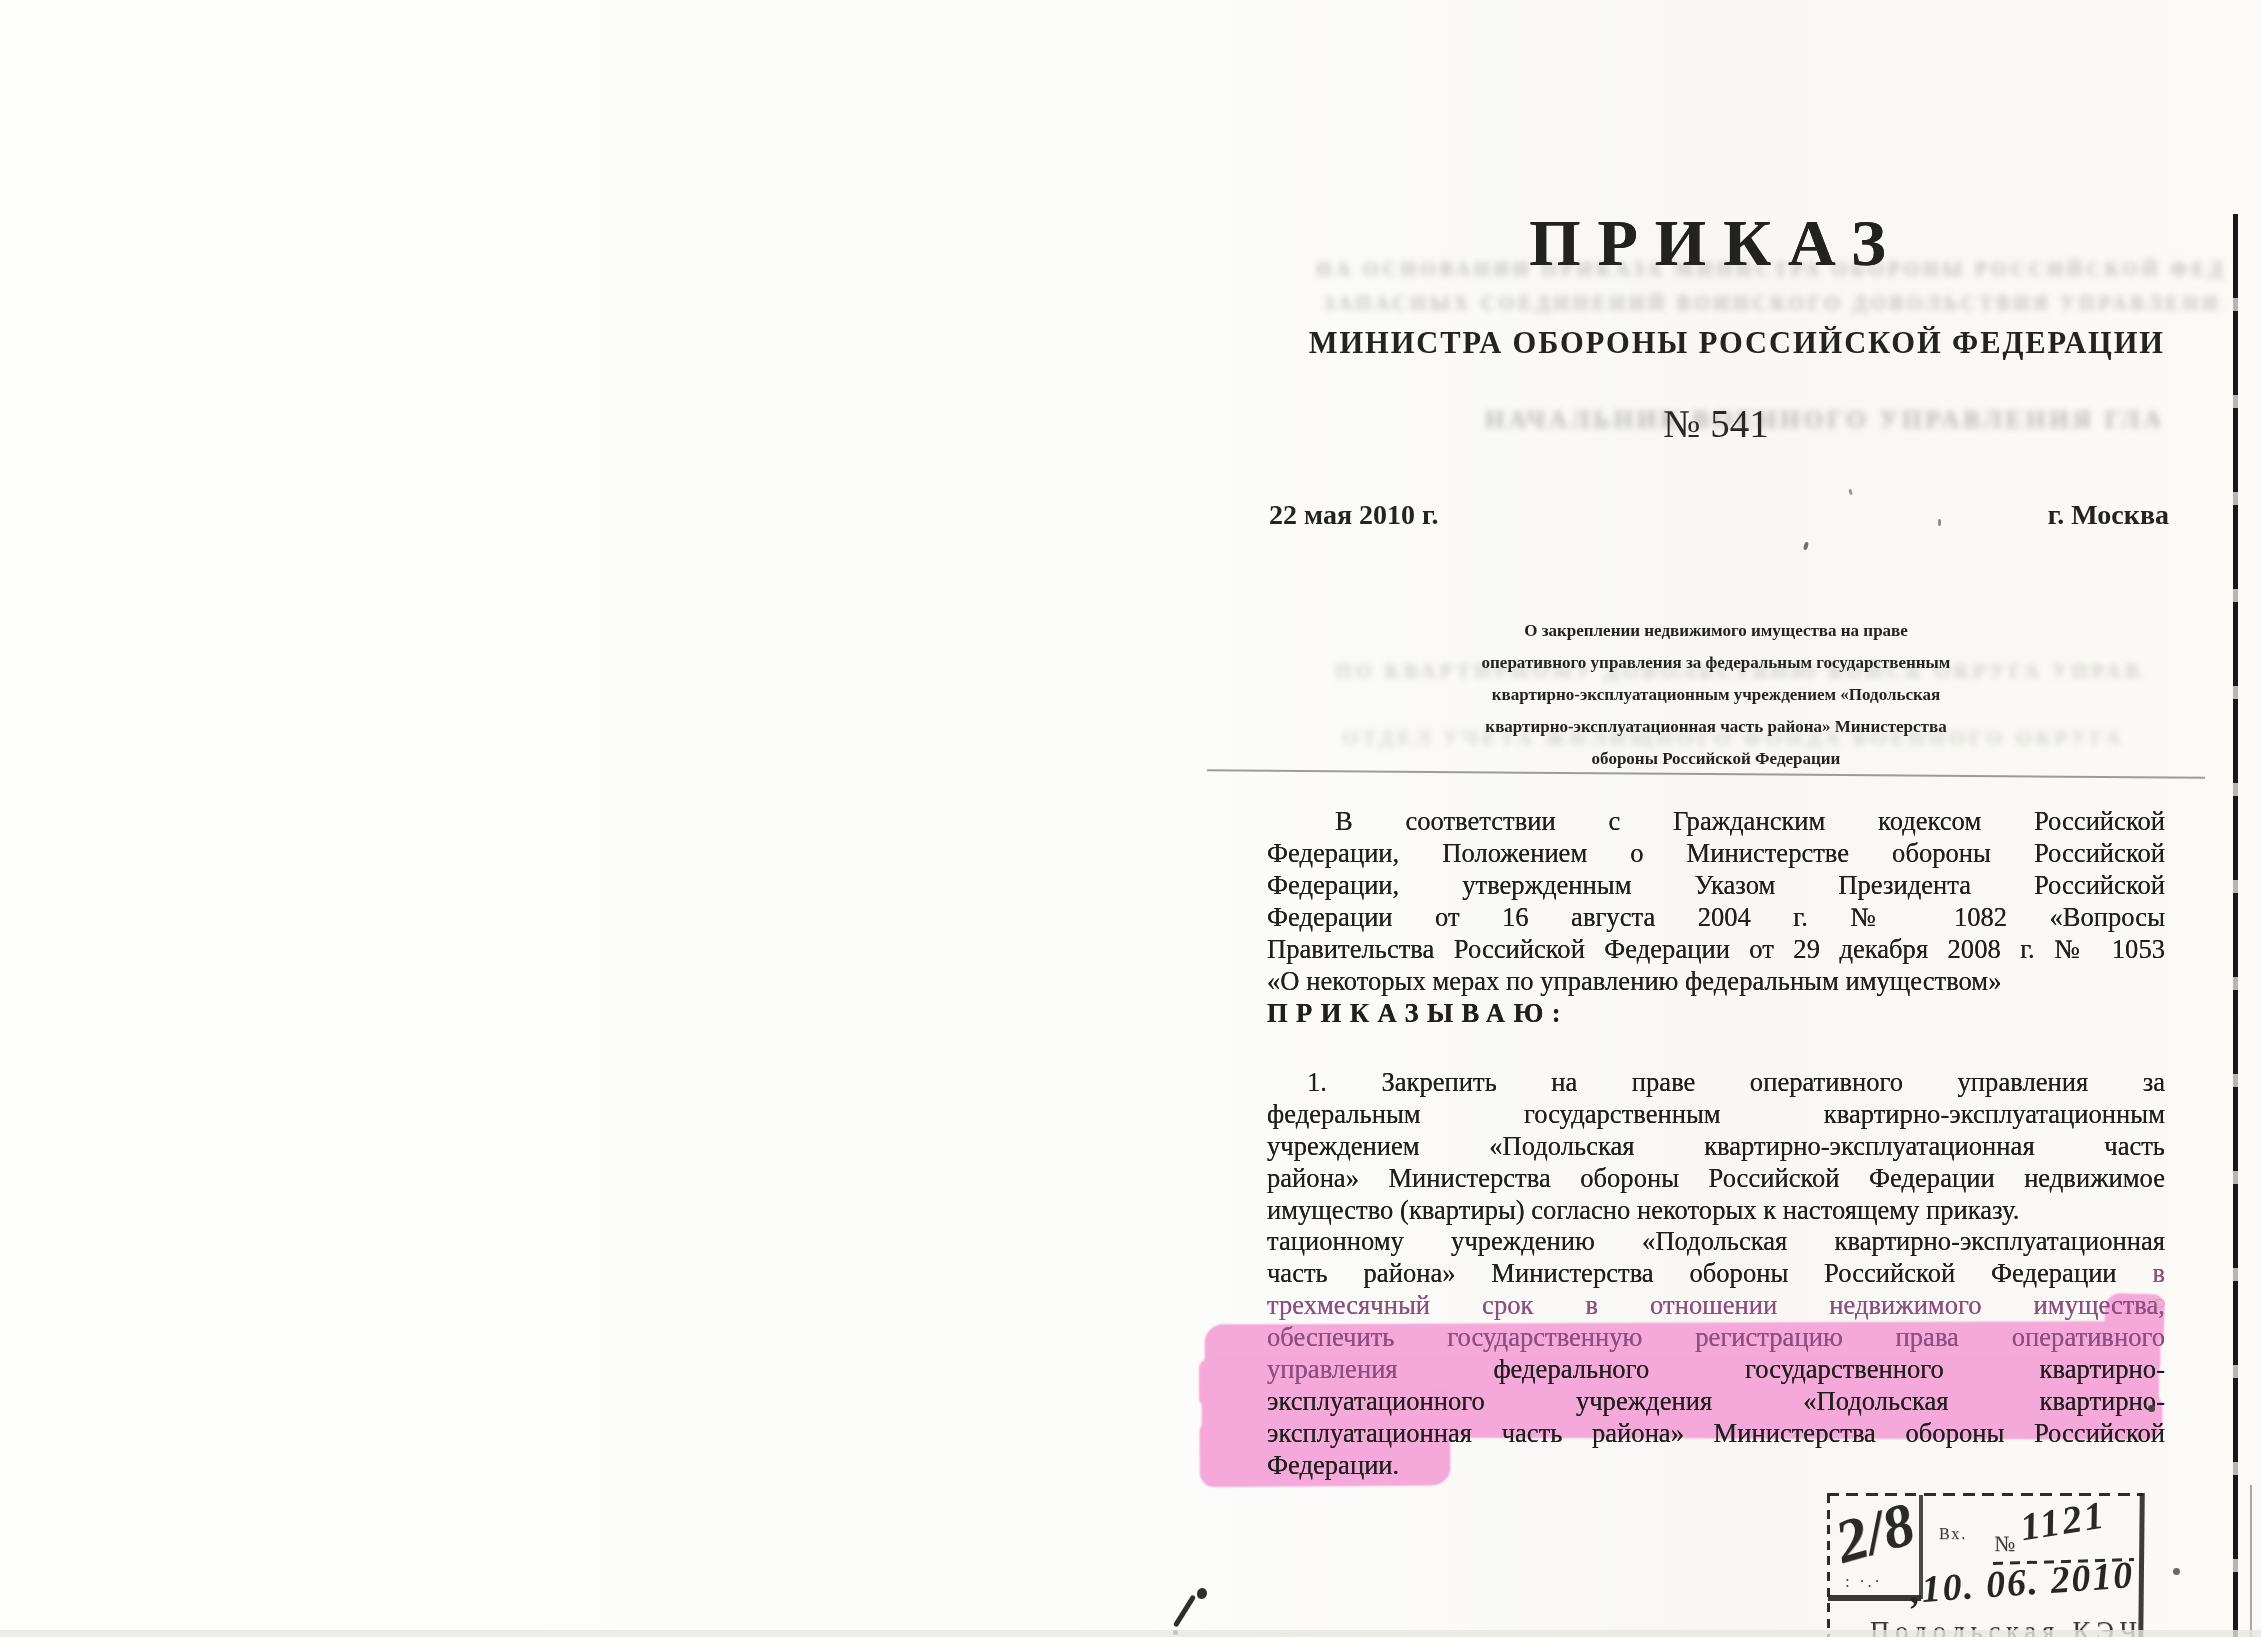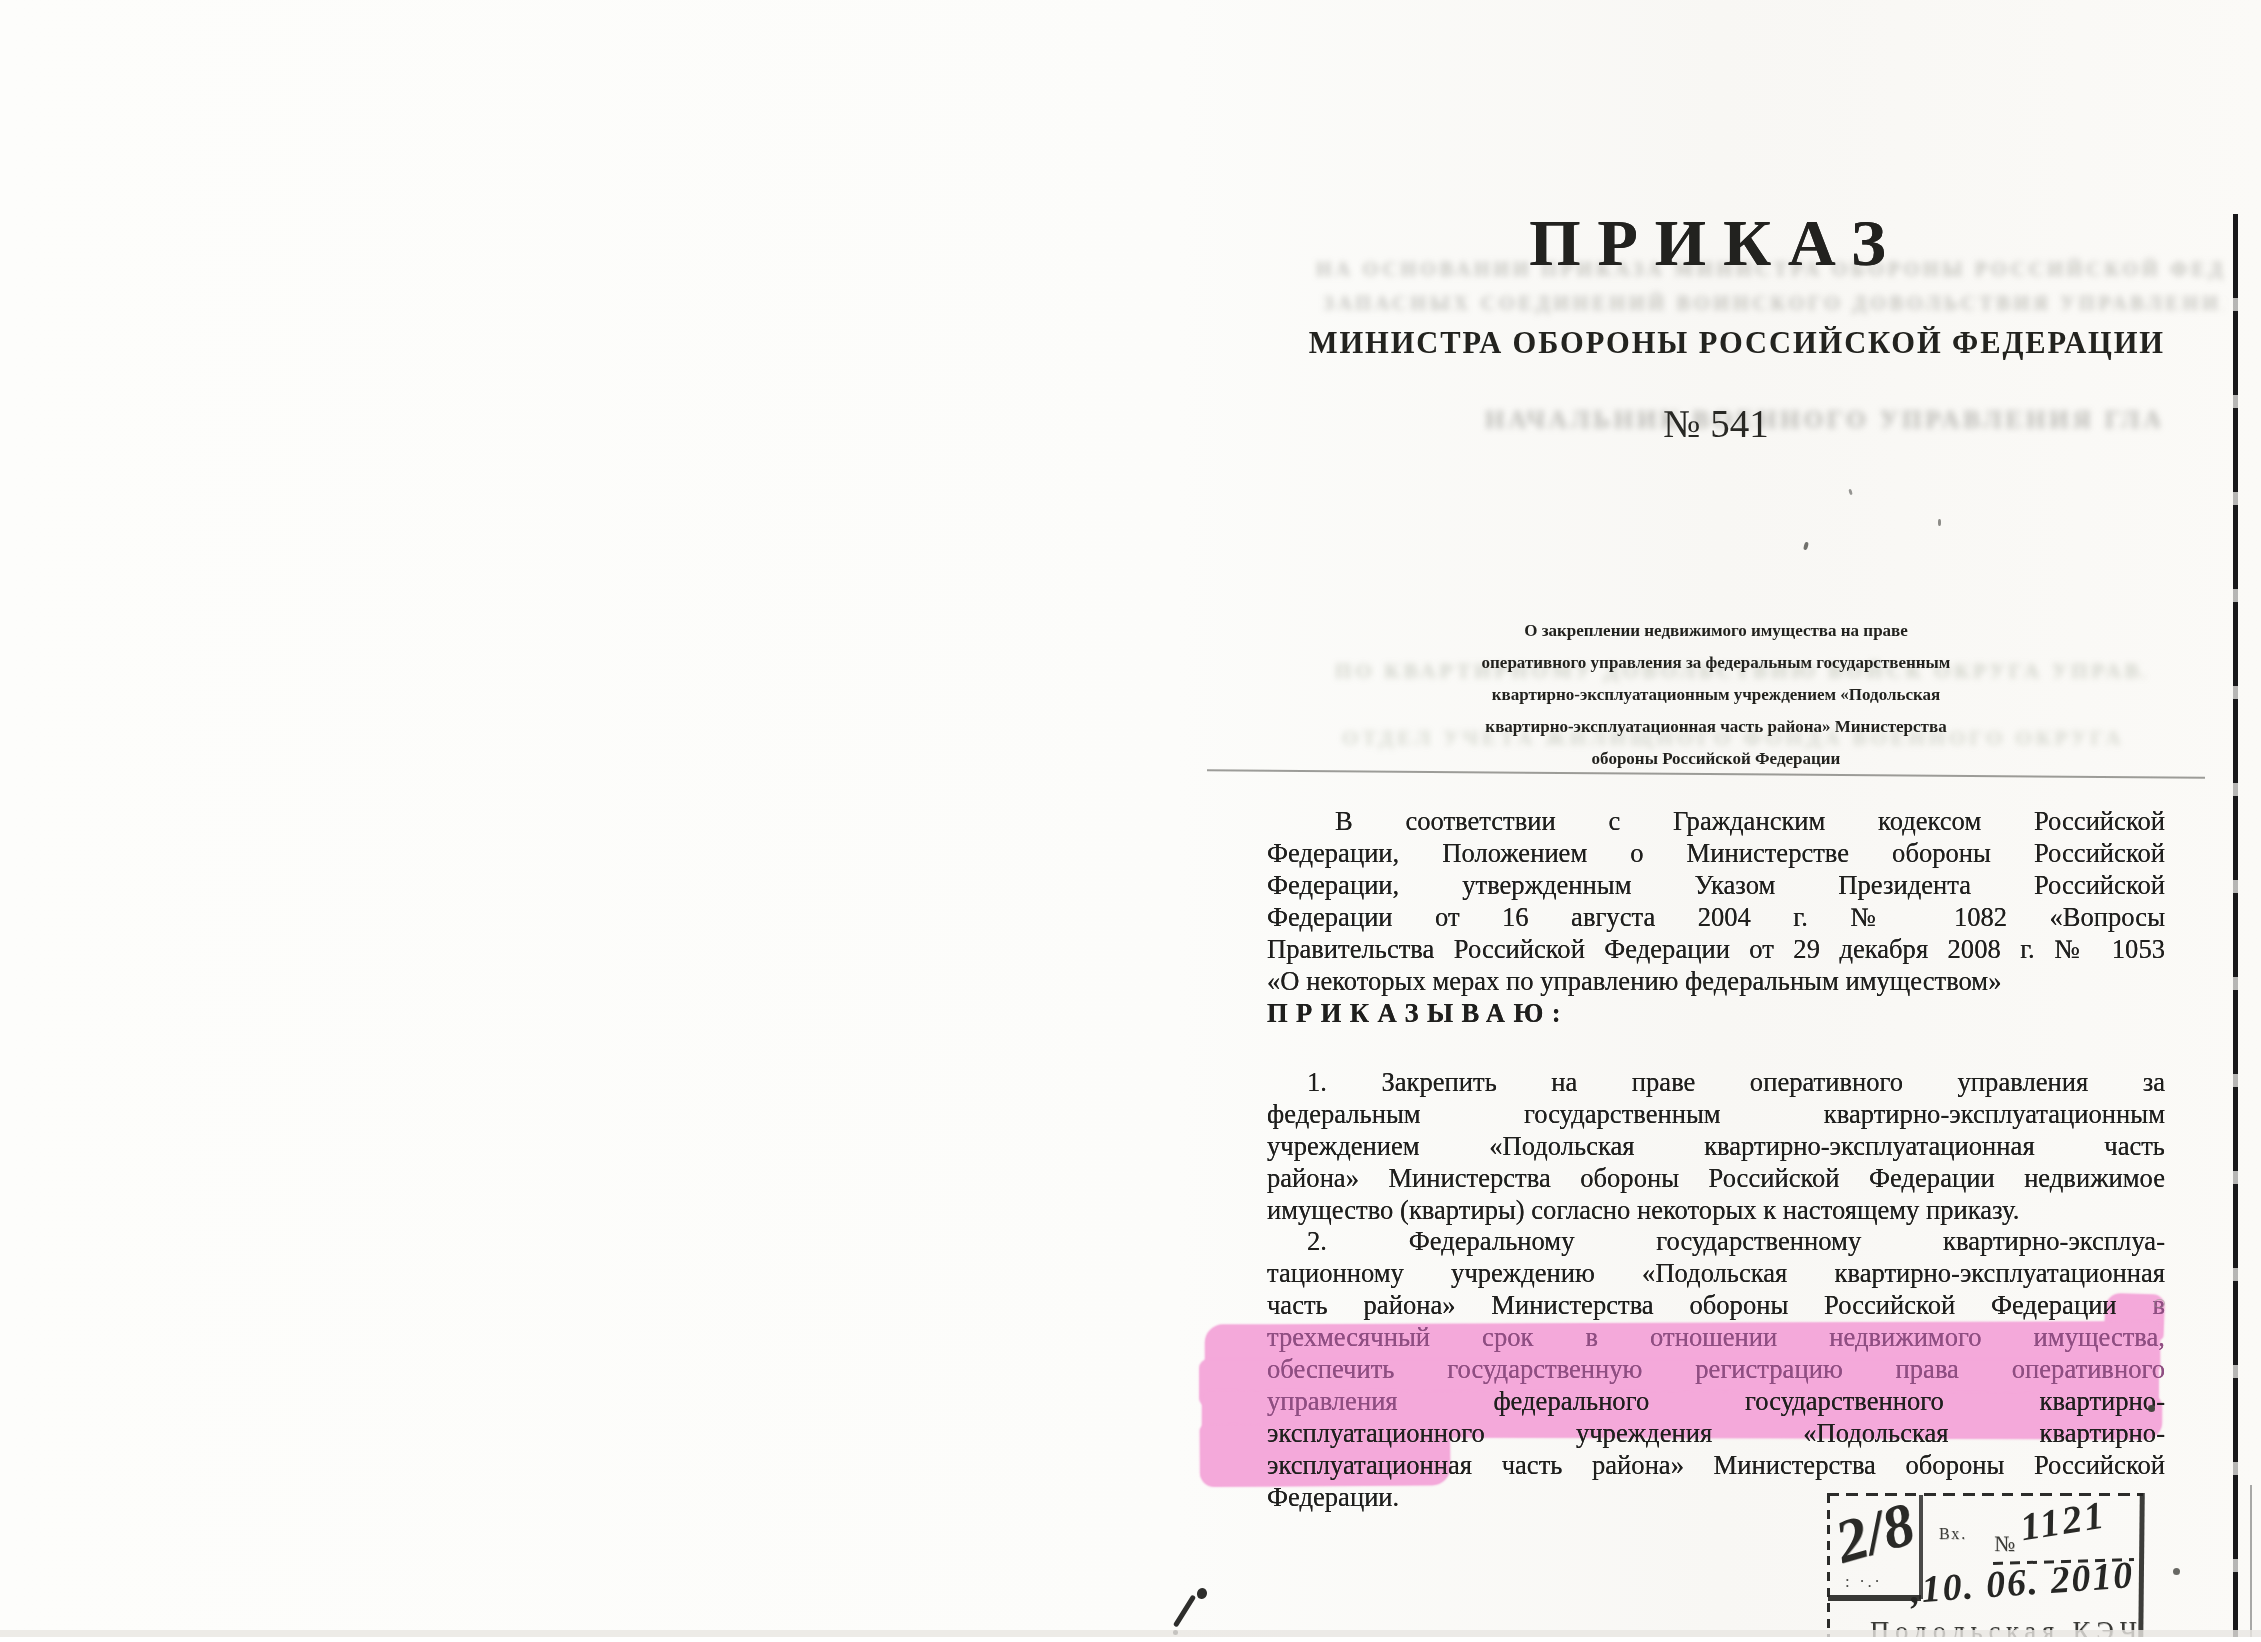--- a/index.html
+++ b/index.html
@@ -76,20 +76,24 @@
 
   <div class="bleed abs" style="left:1316px;top:258px;width:908px;font-size:20px;">НА ОСНОВАНИИ ПРИКАЗА МИНИСТРА ОБОРОНЫ РОССИЙСКОЙ ФЕДЕРАЦИИ ОТДЕЛЬНЫХ</div>
   <div class="bleed abs" style="left:1323px;top:292px;width:901px;font-size:20px;">ЗАПАСНЫХ СОЕДИНЕНИЙ ВОИНСКОГО ДОВОЛЬСТВИЯ УПРАВЛЕНИЯ ГАРНИЗОНОВ</div>
   <div class="bleed abs" style="left:1485px;top:406px;width:674px;font-size:25px;color:rgba(98,98,90,0.42);">НАЧАЛЬНИК ВОЕННОГО УПРАВЛЕНИЯ ГЛАВНОГО ШТАБА ОКРУГА</div>
   <div class="bleed abs" style="left:1335px;top:659px;width:810px;font-size:21px;color:rgba(112,124,96,0.30);">ПО КВАРТИРНОМУ ДОВОЛЬСТВИЮ ВОЙСК ОКРУГА УПРАВЛЕНИЕ</div>
   <div class="bleed abs" style="left:1342px;top:726px;width:804px;font-size:21px;color:rgba(112,124,96,0.26);">ОТДЕЛ УЧЕТА ЖИЛИЩНОГО ФОНДА ВОЕННОГО ОКРУГА</div>
 
   <div class="abs doc-title">ПРИКАЗ</div>
   <div class="abs doc-org">МИНИСТРА ОБОРОНЫ РОССИЙСКОЙ ФЕДЕРАЦИИ</div>
   <div class="abs doc-number">№ 541</div>
+  <div class="abs date-row">
+    <span>22 мая 2010 г.</span>
+    <span>г. Москва</span>
+  </div>
 
   <div class="abs subject">
     <div>О закреплении недвижимого имущества на праве</div>
     <div>оперативного управления за федеральным государственным</div>
     <div>квартирно-эксплуатационным учреждением «Подольская</div>
     <div>квартирно-эксплуатационная часть района» Министерства</div>
     <div>обороны Российской Федерации</div>
   </div>
 
   <div class="abs fold-line"></div>
@@ -111,21 +115,20 @@
         <div class="line order"><span>ПРИКАЗЫВАЮ:</span></div>
       </div>
       <div class="para" style="top: 1066px;">
         <div class="line" style="padding-left: 40px;"><span>1. Закрепить на праве оперативного управления за</span></div>
         <div class="line"><span>федеральным государственным квартирно-эксплуатационным</span></div>
         <div class="line"><span>учреждением «Подольская квартирно-эксплуатационная часть</span></div>
         <div class="line"><span>района» Министерства обороны Российской Федерации недвижимое</span></div>
         <div class="line last"><span>имущество (квартиры) согласно некоторых к настоящему приказу.</span></div>
       </div>
       <div class="para" style="top: 1225px;">
-        <div class="line" style="padding-left: 40px;"><span>2. Федеральному государственному квартирно-эксплуа-</span></div>
         <div class="line"><span>тационному учреждению «Подольская квартирно-эксплуатационная</span></div>
         <div class="line"><span>часть района» Министерства обороны Российской Федерации</span><span class="hl"> в</span></div>
         <div class="line"><span class="hl">трехмесячный срок в отношении недвижимого имущества,</span></div>
         <div class="line"><span class="hl">обеспечить государственную регистрацию права оперативного</span></div>
         <div class="line"><span class="hl">управления</span><span> федерального государственного квартирно-</span></div>
         <div class="line"><span>эксплуатационного учреждения «Подольская квартирно-</span></div>
         <div class="line"><span>эксплуатационная часть района» Министерства обороны Российской</span></div>
         <div class="line last"><span>Федерации.</span></div>
       </div>
     </div>

